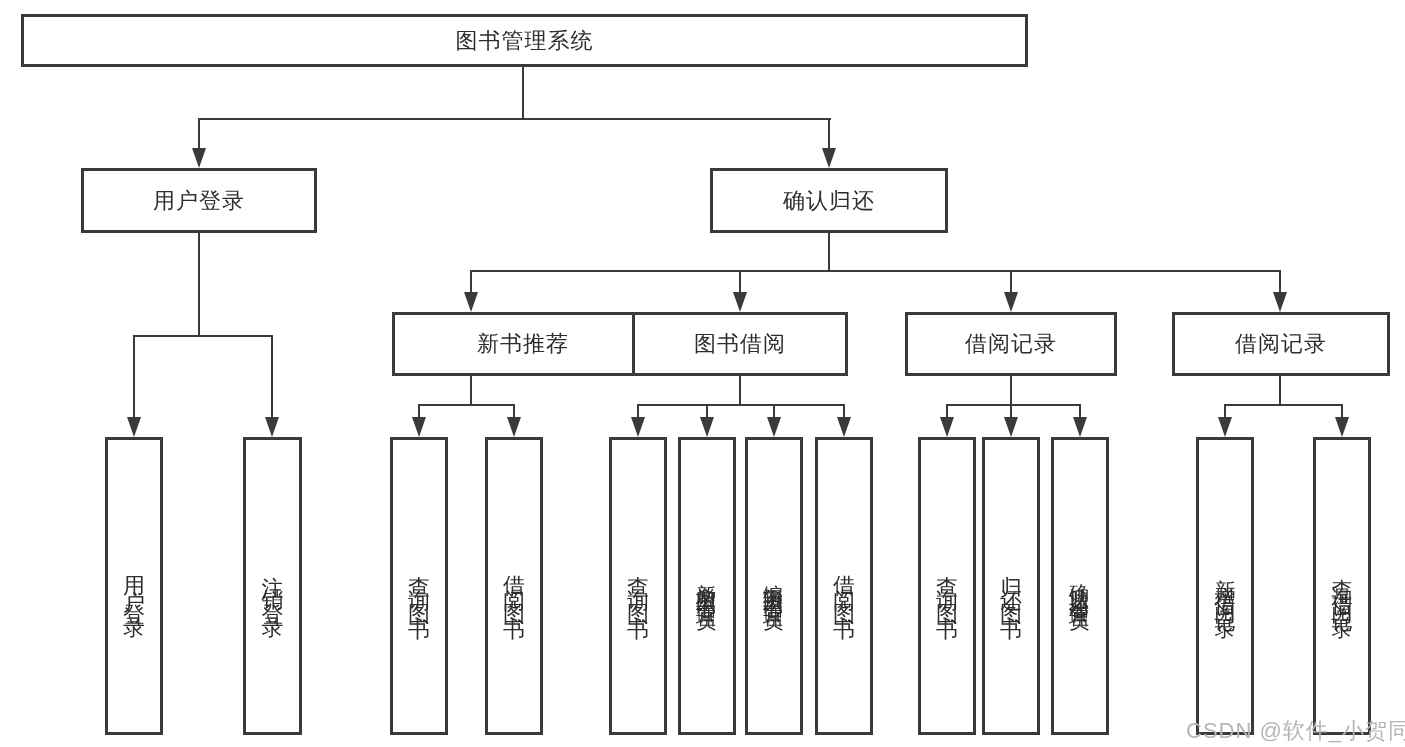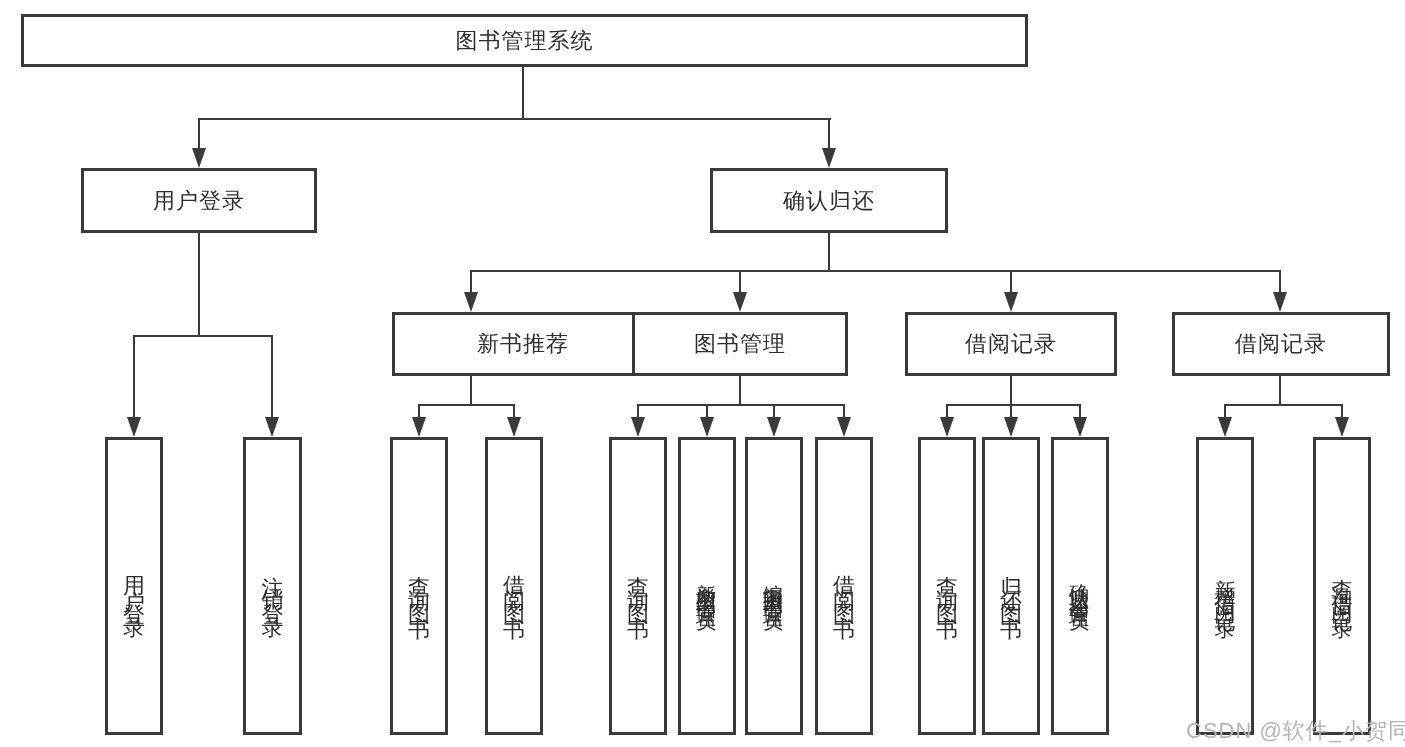--- a/index.html
+++ b/index.html
@@ -61,21 +61,21 @@
 <div class="canvas">
 
   <div class="node" style="left:21px;top:14px;width:1007px;height:53px;">图书管理系统</div>
 
   <div class="node" style="left:81px;top:168px;width:236px;height:65px;">用户登录</div>
 
   <div class="node" style="left:710px;top:168px;width:238px;height:65px;">确认归还</div>
 
   <div class="node" style="left:363px;top:312px;width:262px;height:64px;margin-left:29px;">新书推荐</div>
 
-  <div class="node" style="left:632px;top:312px;width:216px;height:64px;">图书管理</div>
+  <div class="node" style="left:632px;top:312px;width:216px;height:64px;">图书借阅</div>
 
   <div class="node" style="left:905px;top:312px;width:212px;height:64px;">借阅记录</div>
 
   <div class="node" style="left:1172px;top:312px;width:218px;height:64px;">借阅记录</div>
 
   <div class="node leaf" style="left:105px;top:437px;width:58px;height:298px;">用户登录</div>
   <div class="node leaf" style="left:243px;top:437px;width:59px;height:298px;">注销登录</div>
 
   <div class="node leaf" style="left:390px;top:437px;width:58px;height:298px;">查询图书</div>
   <div class="node leaf" style="left:485px;top:437px;width:58px;height:298px;">借阅图书</div>

